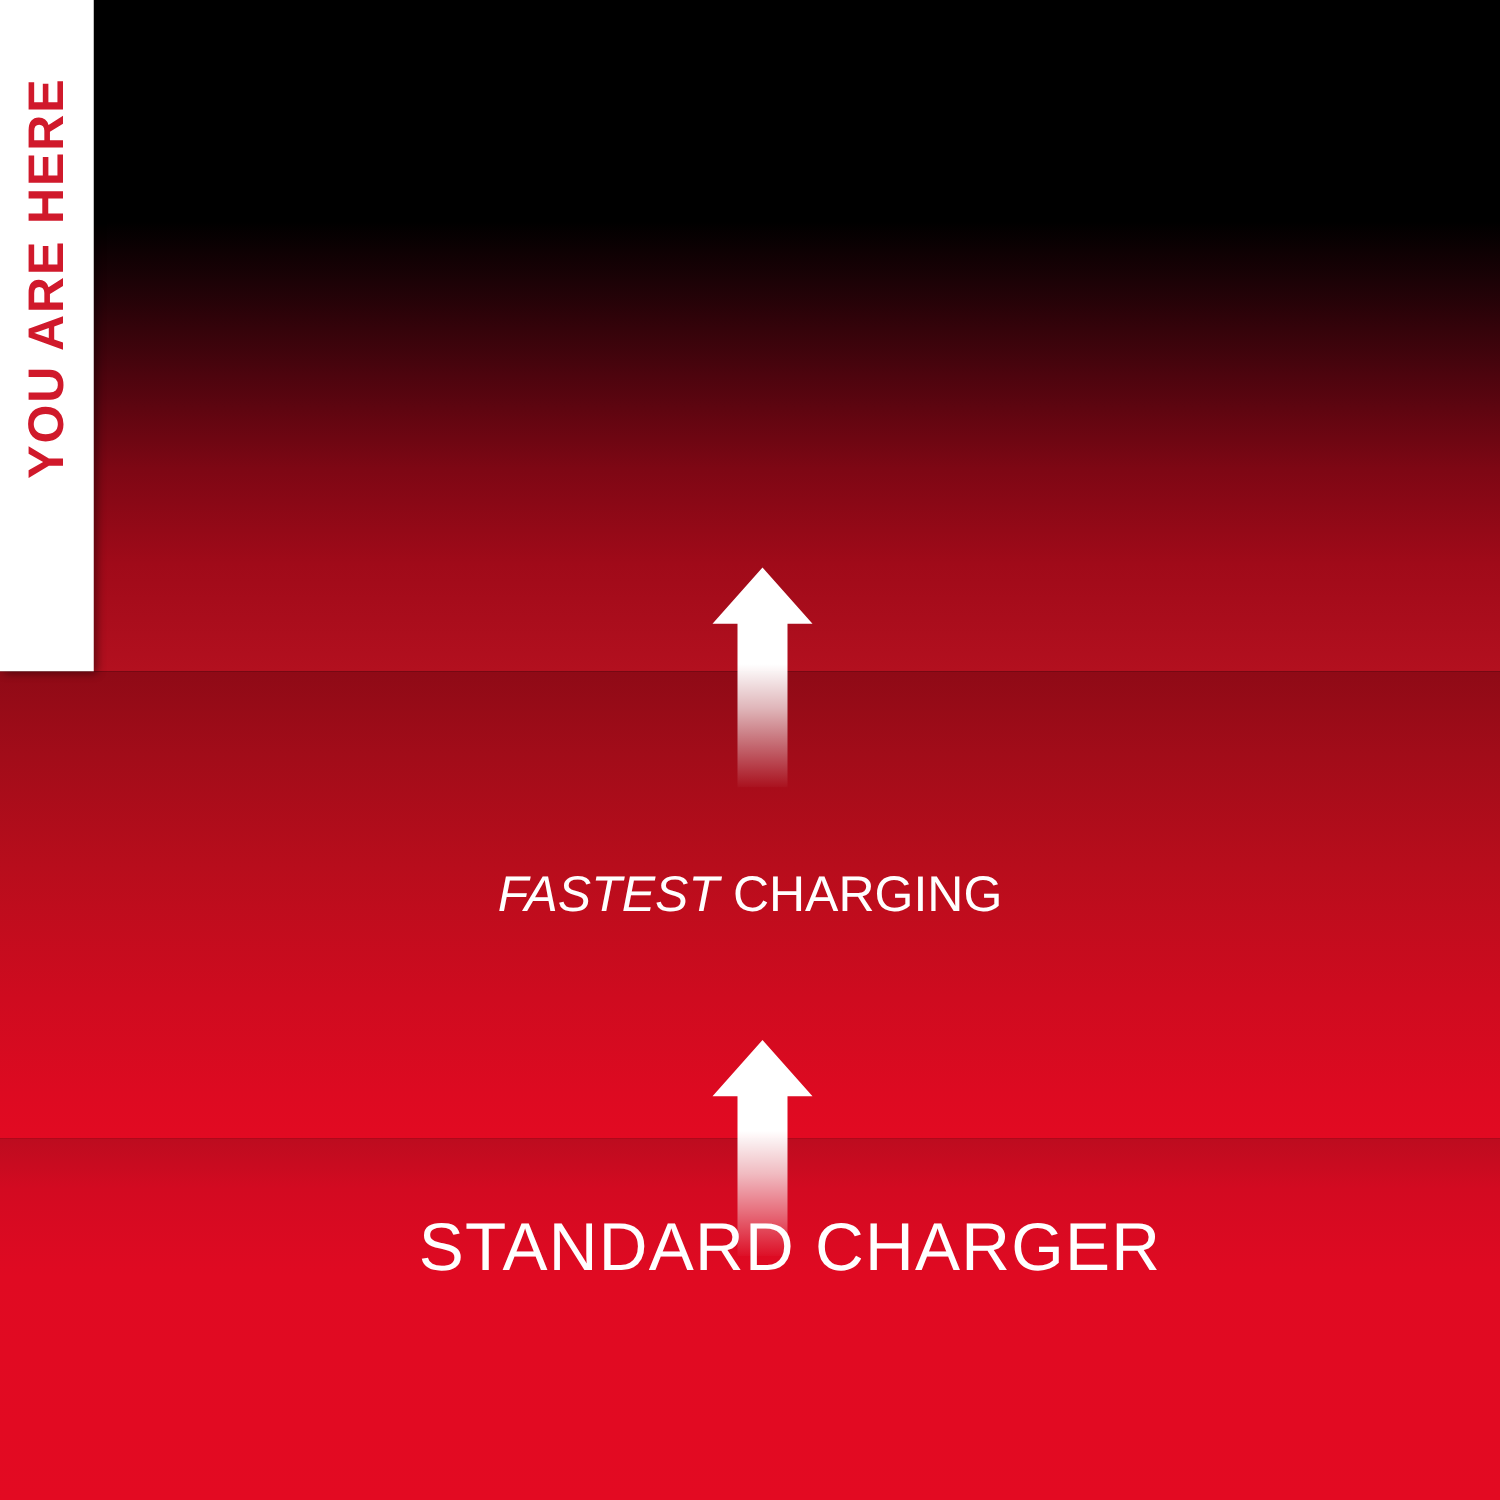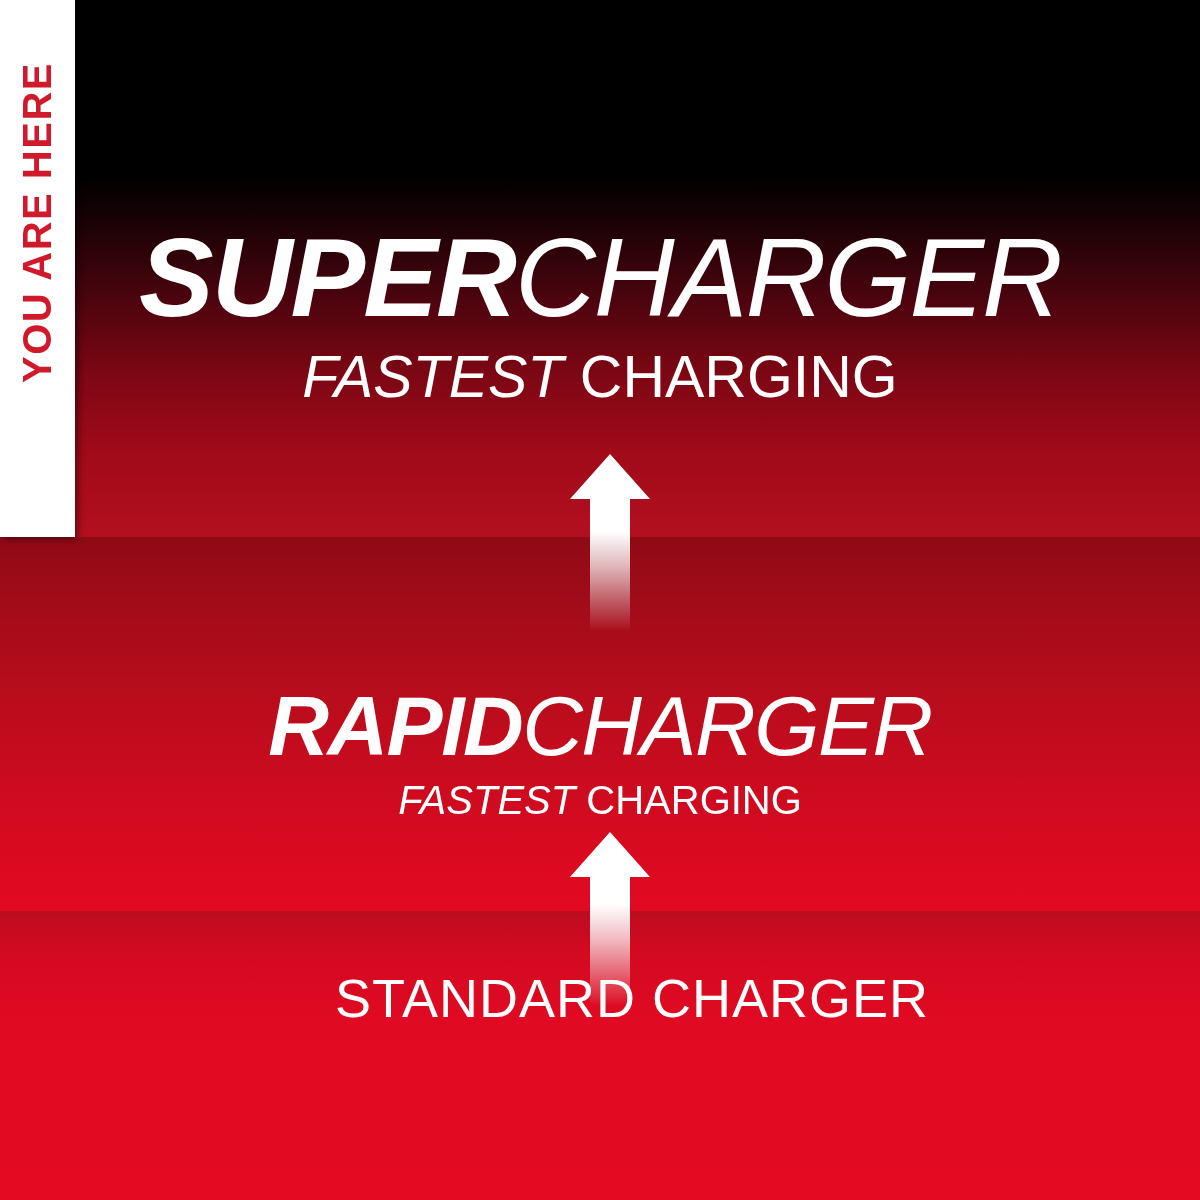--- a/index.html
+++ b/index.html
@@ -196,27 +196,22 @@
           <stop offset="44%" stop-color="#ffffff" stop-opacity="1"></stop>
           <stop offset="64%" stop-color="#ffffff" stop-opacity="0.70"></stop>
           <stop offset="82%" stop-color="#ffffff" stop-opacity="0.36"></stop>
           <stop offset="100%" stop-color="#ffffff" stop-opacity="0.02"></stop>
         </linearGradient>
       </defs>
       <path d="M42 2 L82 47 L62 47 L62 178 L22 178 L22 47 L2 47 Z" fill="url(#gradUpper)"></path>
     </svg>
   </div>
 
-  <div class="tier tier-super">
-    <span class="title-line super-title"><span class="word-bold">SUPER</span><span class="word-light">CHARGER</span></span>
-    <span class="sub-line super-sub"><span class="sub-italic">FASTEST</span><span class="sub-upright"> CHARGING</span></span>
-  </div>
 
   <div class="tier tier-rapid">
-    <span class="title-line rapid-title"><span class="word-bold">RAPID</span><span class="word-light">CHARGER</span></span>
     <span class="sub-line rapid-sub"><span class="sub-italic">FASTEST</span><span class="sub-upright"> CHARGING</span></span>
   </div>
 
   <div class="tier tier-standard">
     <span class="standard-title">STANDARD CHARGER</span>
   </div>
 
   <div class="you-are-here-strip">
     <div class="you-are-here-label">YOU ARE HERE</div>
   </div>

